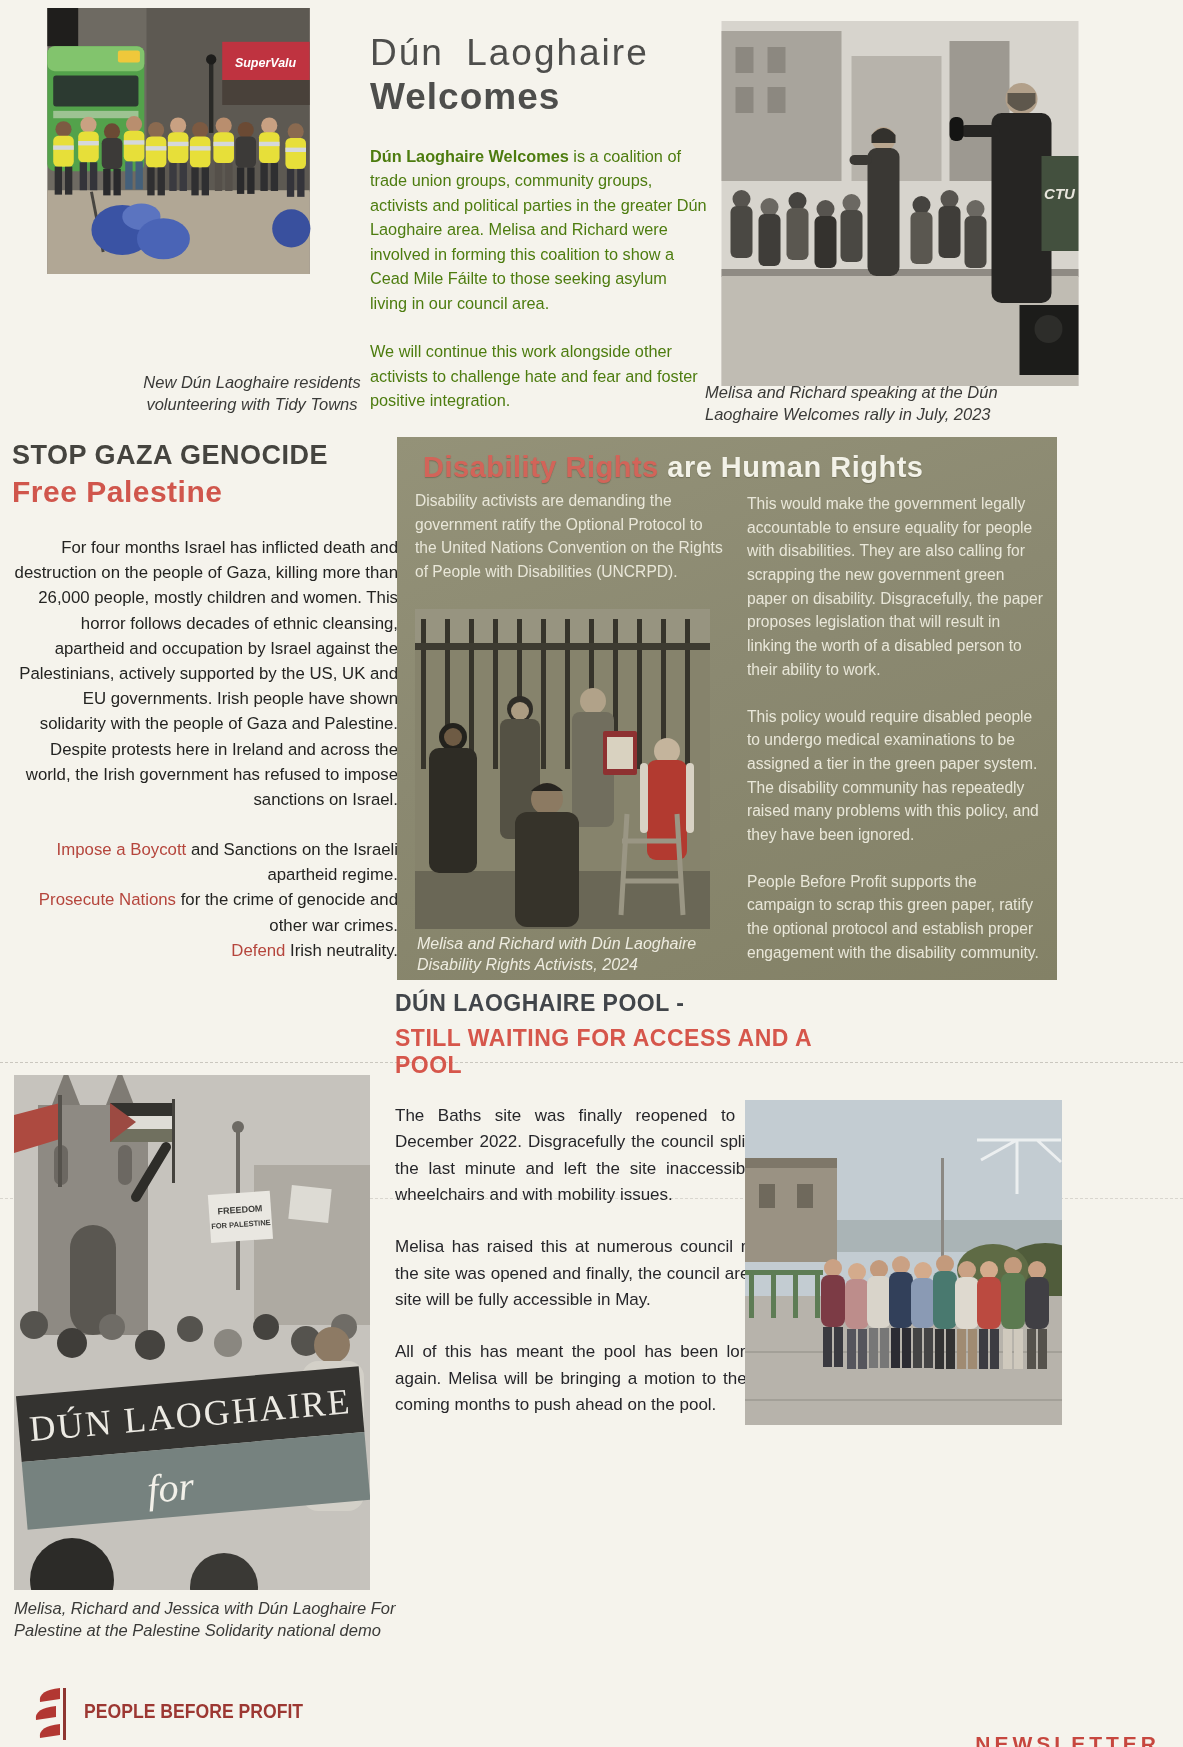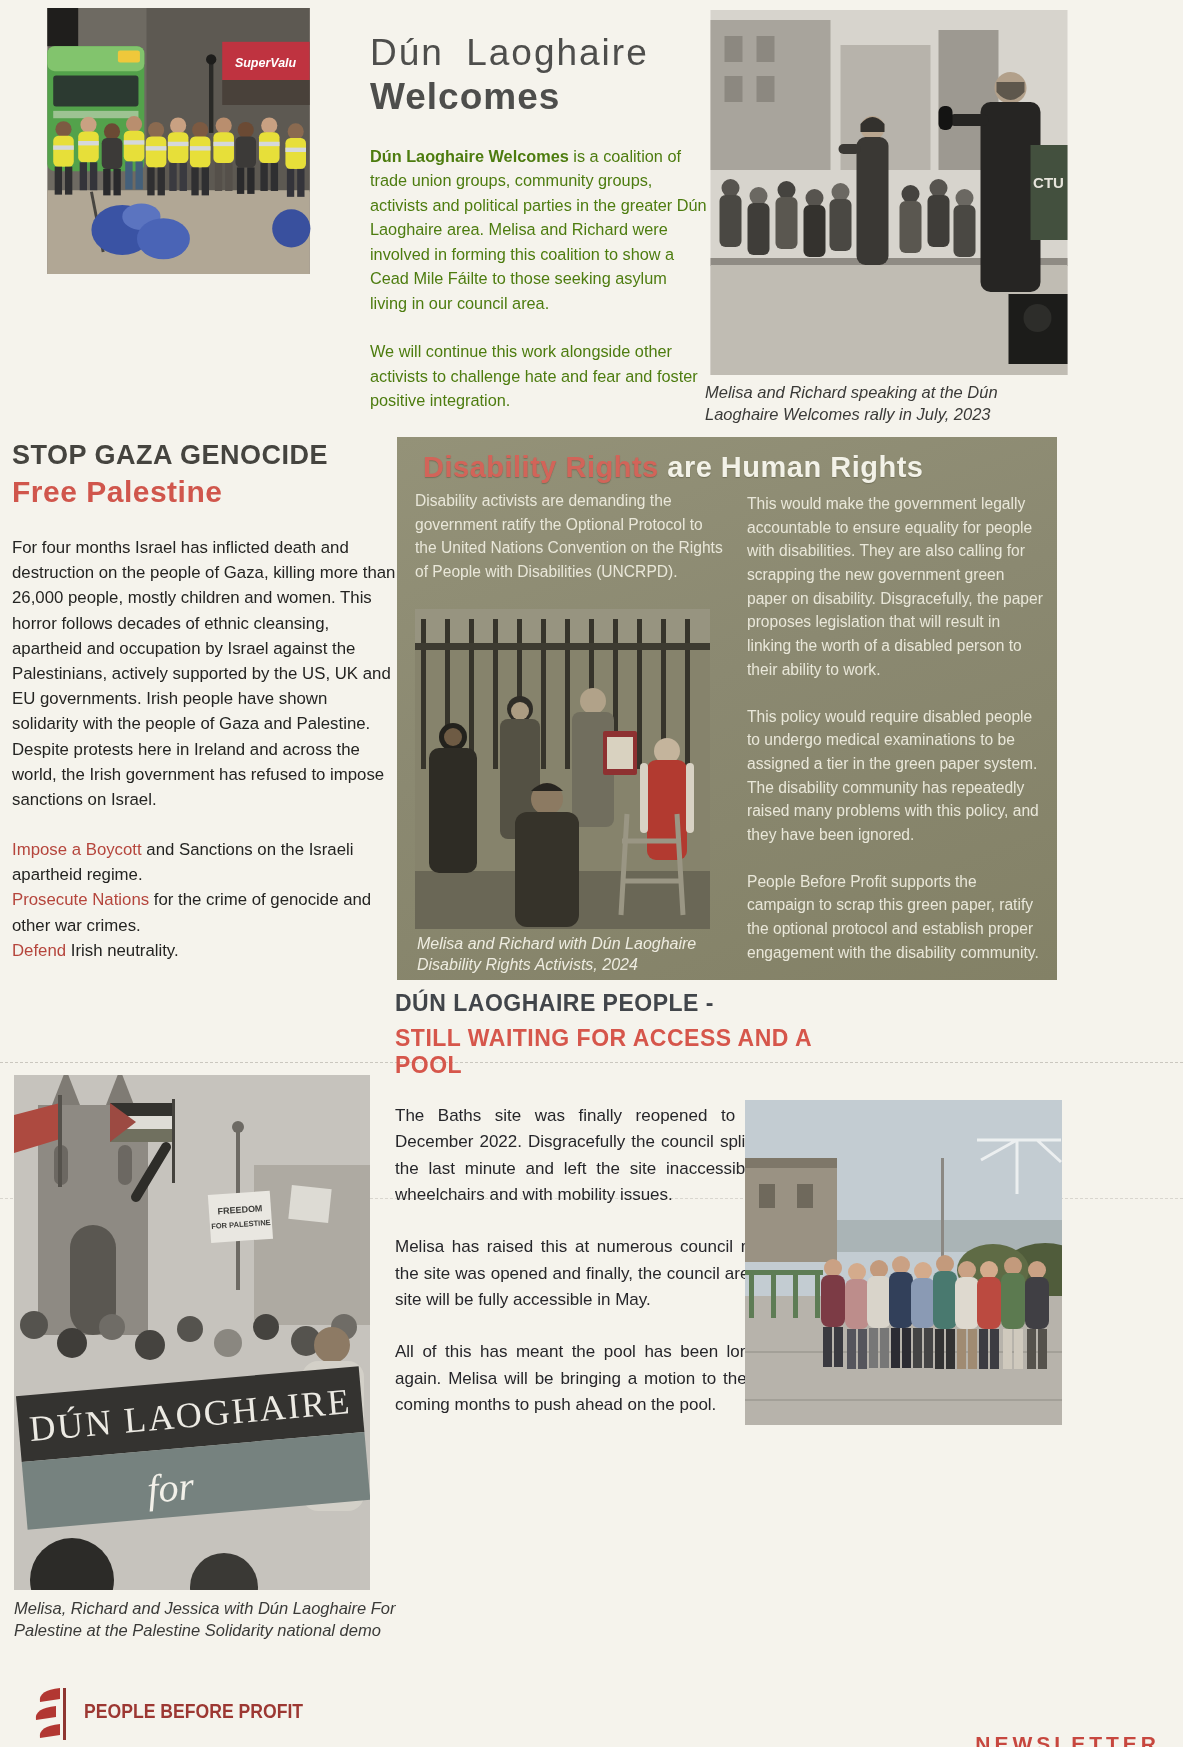--- a/index.html
+++ b/index.html
@@ -10,21 +10,21 @@
   .photo svg{display:block;width:100%;height:100%;}
   .caption{position:absolute;font-style:italic;font-size:16.5px;line-height:1.32;color:#3a3a38;}
   
   .welcomes-title1{font-size:37px;font-weight:400;letter-spacing:2px;word-spacing:10px;color:#4e4e4c;}
   .welcomes-title2{font-size:37px;font-weight:bold;letter-spacing:1px;color:#4e4e4c;margin-top:2px;}
   .bodytext{font-size:16.3px;line-height:1.5;color:#4d7c0f;}
   .bodytext p{margin:0 0 24px 0;}
   
   .gaza-h1{font-size:27px;font-weight:bold;color:#45443f;letter-spacing:.5px;}
   .gaza-h2{font-size:30px;font-weight:bold;color:#d0564c;margin-top:4px;letter-spacing:.5px;}
-  .gaza-body{font-size:16.8px;line-height:1.5;color:#242422;margin-top:26px;}
+  .gaza-body{font-size:16.8px;line-height:1.5;color:#242422;margin-top:26px;text-align:right;}
   .gaza-body p{margin:0 0 25px 0;}
   .demands p{margin:0;}
   .red-lead{color:#b5453c;}
   
   .disbox{position:absolute;left:397px;top:437px;width:660px;height:543px;
           background:linear-gradient(160deg,#949278 0%,#8b8971 45%,#838166 100%);}
   .disbox-title{position:absolute;left:26px;top:14px;font-size:29px;font-weight:bold;letter-spacing:.5px;}
   .disbox-title .t-red{color:#d26459;text-shadow:0 1px 1px rgba(60,60,40,.35);}
   .disbox-title .t-white{color:#f3f2e8;text-shadow:0 1px 1px rgba(60,60,40,.35);}
   .distext{position:absolute;font-size:15.6px;line-height:1.52;color:#e9e7d9;}
@@ -143,31 +143,32 @@
       </g>
       <path d="M60 250 L76 332" stroke="#474540" stroke-width="4"></path>
       <g>
         <ellipse cx="102" cy="302" rx="42" ry="34" fill="#3a53a4"></ellipse>
         <ellipse cx="128" cy="284" rx="26" ry="18" fill="#5b74c0"></ellipse>
         <ellipse cx="158" cy="314" rx="36" ry="28" fill="#4a64b6"></ellipse>
         <ellipse cx="332" cy="300" rx="26" ry="26" fill="#39509e"></ellipse>
       </g>
     </svg>
   </figure>
+  <div class="caption" style="left:132px;top:372px;width:240px;text-align:center;">New Dún Laoghaire residents volunteering with Tidy Towns</div>
 
   <div class="abs" style="left:370px;top:32px;width:338px;">
     <div class="welcomes-title1">Dún Laoghaire</div>
     <div class="welcomes-title2">Welcomes</div>
     <div class="bodytext" style="margin-top:26px;">
       <p><b>Dún Laoghaire Welcomes</b><span> is a coalition of trade union groups, community groups, activists and political parties in the greater Dún Laoghaire area. Melisa and Richard were involved in forming this coalition to show a Cead Mile Fáilte to those seeking asylum living in our council area.</span></p>
       <p>We will continue this work alongside other activists to challenge hate and fear and foster positive integration.</p>
     </div>
   </div>
 
-  <figure class="photo" style="left:705px;top:10px;width:368px;height:365px;margin:0;">
+  <figure class="photo" style="left:705px;top:10px;width:368px;height:365px;margin:11px;font-style:italic;">
     <svg viewBox="0 0 357 365" xmlns="http://www.w3.org/2000/svg">
       <rect width="357" height="365" fill="#d7d4cd"></rect>
       <rect x="0" y="10" width="120" height="150" fill="#a8a49c"></rect>
       <rect x="14" y="26" width="18" height="26" fill="#8c8880"></rect>
         <rect x="46" y="26" width="18" height="26" fill="#8c8880"></rect>
       <rect x="14" y="66" width="18" height="26" fill="#8c8880"></rect>
         <rect x="46" y="66" width="18" height="26" fill="#8c8880"></rect>
       <rect x="130" y="35" width="90" height="125" fill="#b7b3ab"></rect>
       <rect x="228" y="20" width="60" height="140" fill="#9d9991"></rect>
       <rect y="248" width="357" height="8" fill="#8f8b84"></rect>
@@ -304,21 +305,21 @@
     </figure>
     <div class="discap" style="left:20px;top:497px;width:300px;">Melisa and Richard with Dún Laoghaire Disability Rights Activists, 2024</div>
     <div class="distext" style="left:350px;top:55px;width:296px;">
       <p>This would make the government legally accountable to ensure equality for people with disabilities. They are also calling for scrapping the new government green paper on disability. Disgracefully, the paper proposes legislation that will result in linking the worth of a disabled person to their ability to work.</p>
       <p>This policy would require disabled people to undergo medical examinations to be assigned a tier in the green paper system. The disability community has repeatedly raised many problems with this policy, and they have been ignored.</p>
       <p>People Before Profit supports the campaign to scrap this green paper, ratify the optional protocol and establish proper engagement with the disability community.</p>
     </div>
   </div>
 
   <div class="abs" style="left:395px;top:990px;width:462px;">
-    <div class="baths-h1">DÚN LAOGHAIRE PEOPLE -</div>
+    <div class="baths-h1">DÚN LAOGHAIRE POOL -</div>
     <div class="baths-h2">STILL WAITING FOR ACCESS AND A POOL</div>
     <div class="baths-body">
       <p>The Baths site was finally reopened to the public in December 2022. Disgracefully the council split the project at the last minute and left the site inaccessible to those in wheelchairs and with mobility issues.</p>
       <p>Melisa has raised this at numerous council meetings since the site was opened and finally, the council are promising the site will be fully accessible in May.</p>
       <p>All of this has meant the pool has been long-fingered yet again. Melisa will be bringing a motion to the council in the coming months to push ahead on the pool.</p>
     </div>
   </div>
 
   <figure class="photo" style="left:14px;top:1075px;width:356px;height:515px;margin:0;">
     <svg viewBox="0 0 356 515" xmlns="http://www.w3.org/2000/svg">

